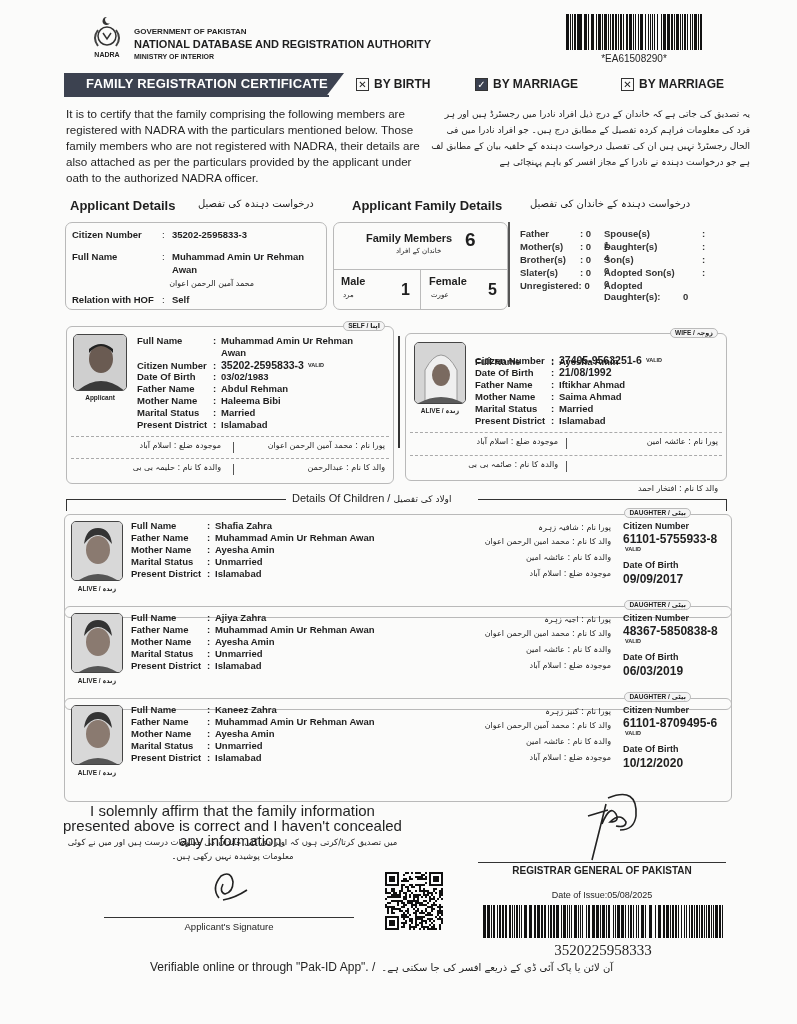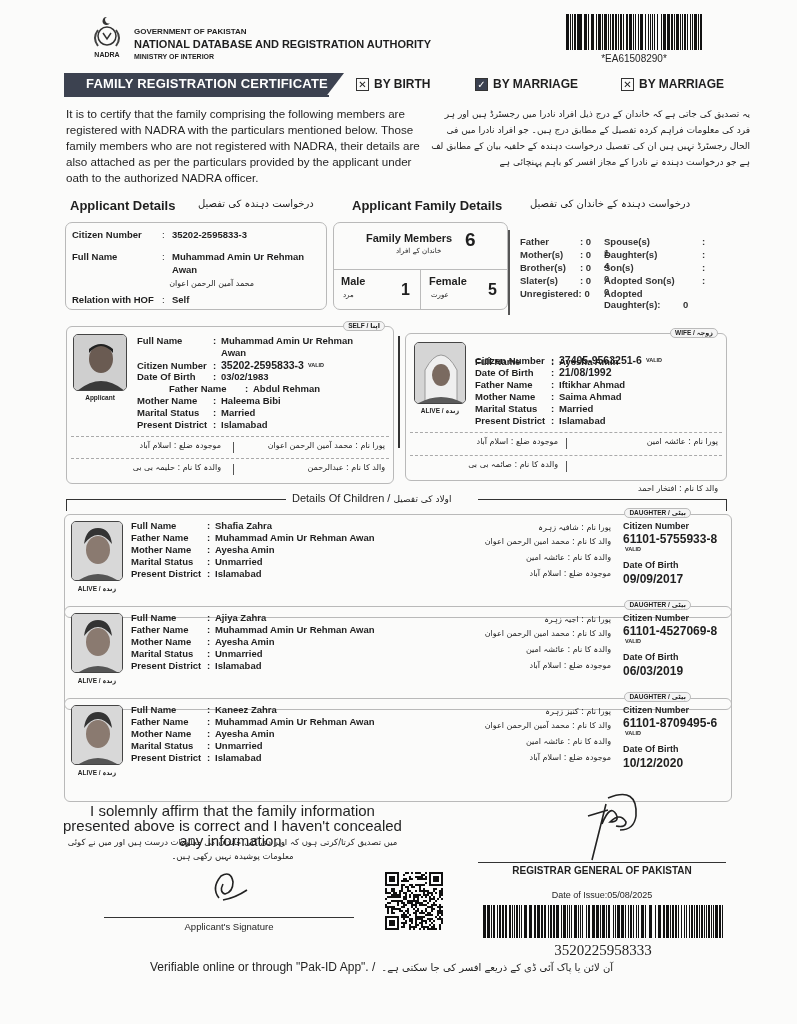--- a/index.html
+++ b/index.html
@@ -37,21 +37,21 @@
   .box-rnd { border: 1px solid #b9b9b9; border-radius: 7px; background: transparent; }
   #applicant-box { left: 65px; top: 222px; width: 262px; height: 88px; }
   .lbl { font-weight: bold; font-size: 9.5px; }
   .val { font-size: 9.5px; font-weight: bold; }
   .ab-row { position: absolute; font-size: 9.5px; }
 
   #fm-box { left: 333px; top: 222px; width: 175px; height: 88px; }
   #fm-box .divider-h { position: absolute; left: 0; right: 0; top: 46px; border-top: 1px solid #bbb; }
   #fm-box .divider-v { position: absolute; left: 86px; top: 46px; bottom: 0; border-left: 1px solid #bbb; }
 
-  #rel-box { left: 508px; top: 222px; width: 200px; height: 85px; border-left: 2px solid #555; margin-top: 8px; }
+  #rel-box { left: 508px; top: 222px; width: 200px; height: 85px; border-left: 2px solid #555; }
   .rel-row { position: absolute; font-size: 9.5px; font-weight: bold; color: #333; }
 
   
   .card { border: 1px solid #b9b9b9; border-radius: 6px; }
   .photo { position: absolute; border: 1.5px solid #444; border-radius: 5px; background: #d8d8d8; overflow: hidden; }
   .photo-cap { position: absolute; font-size: 6.5px; font-weight: bold; text-align: center; }
   .tag { position: absolute; font-size: 6.5px; font-weight: bold; border: 1px solid #bbb; border-radius: 6px; padding: 0 4px; background: #f4f4f4; }
   .row { position: absolute; font-size: 9.5px; font-weight: bold; }
   .row .l { display: inline-block; width: 76px; }
   .row .c { display: inline-block; width: 8px; }
@@ -244,21 +244,21 @@
         <ellipse cx="27" cy="24" rx="12" ry="14" fill="#6a5b52"></ellipse>
         <path d="M15 18 q12 -14 24 0 v-4 q-12 -10 -24 0z" fill="#222"></path>
         <path d="M2 57 q25 -22 50 0z" fill="#3a3a3a"></path>
       </svg>
   </div>
   <div class="photo-cap" style="left:6px;top:67px;width:54px;">Applicant</div>
   <div class="row" style="left:70px;top:8px;"><span class="l">Full Name</span><span class="c">:</span><span class="v">Muhammad Amin Ur Rehman</span></div>
   <div class="row" style="left:154px;top:20px;">Awan</div>
   <div class="row big" style="left:70px;top:32px;"><span class="l">Citizen Number</span><span class="c">:</span><span class="v">35202-2595833-3</span><span class="valid">VALID</span></div>
   <div class="row" style="left:70px;top:44px;"><span class="l">Date Of Birth</span><span class="c">:</span><span>03/02/1983</span></div>
-  <div class="row" style="left:70px;top:56px;margin-left:32px;"><span class="l">Father Name</span><span class="c">:</span><span>Abdul Rehman</span></div>
+  <div class="row" style="left:70px;top:56px;"><span class="l">Father Name</span><span class="c">:</span><span>Abdul Rehman</span></div>
   <div class="row" style="left:70px;top:68px;"><span class="l">Mother Name</span><span class="c">:</span><span>Haleema Bibi</span></div>
   <div class="row" style="left:70px;top:80px;"><span class="l">Marital Status</span><span class="c">:</span><span>Married</span></div>
   <div class="row" style="left:70px;top:92px;"><span class="l">Present District</span><span class="c">:</span><span>Islamabad</span></div>
   <div class="dline" style="left:4px;right:4px;top:109px;"></div>
   <div class="urdu-small" style="right:8px;top:114px;"><span>پورا نام</span> : <span>محمد آمین الرحمن اعوان</span></div>
   <div class="sep" style="left:166px;top:115px;"></div>
   <div class="urdu-small" style="right:172px;top:114px;"><span>موجودہ ضلع</span> : <span>اسلام آباد</span></div>
   <div class="dline" style="left:4px;right:4px;top:131px;"></div>
   <div class="urdu-small" style="right:8px;top:136px;"><span>والد کا نام</span> : <span>عبدالرحمن</span></div>
   <div class="sep" style="left:166px;top:137px;"></div>
@@ -342,21 +342,21 @@
     <div class="row" style="left:66px;top:5px;"><span class="l">Full Name</span><span class="c">:</span><span>Ajiya Zahra</span></div>
     <div class="row" style="left:66px;top:17px;"><span class="l">Father Name</span><span class="c">:</span><span>Muhammad Amin Ur Rehman Awan</span></div>
     <div class="row" style="left:66px;top:29px;"><span class="l">Mother Name</span><span class="c">:</span><span>Ayesha Amin</span></div>
     <div class="row" style="left:66px;top:41px;"><span class="l">Marital Status</span><span class="c">:</span><span>Unmarried</span></div>
     <div class="row" style="left:66px;top:53px;"><span class="l">Present District</span><span class="c">:</span><span>Islamabad</span></div>
     <div class="urdu-small" style="right:120px;top:8px;"><span>پورا نام</span> : <span>اجیہ زہرہ</span></div>
     <div class="urdu-small" style="right:120px;top:22px;"><span>والد کا نام</span> : <span>محمد امین الرحمن اعوان</span></div>
     <div class="urdu-small" style="right:120px;top:38px;"><span>والدہ کا نام</span> : <span>عائشہ امین</span></div>
     <div class="urdu-small" style="right:120px;top:54px;"><span>موجودہ ضلع</span> : <span>اسلام آباد</span></div>
     <div style="position:absolute;left:558px;top:6px;font-size:9px;font-weight:bold;">Citizen Number</div>
-    <div style="position:absolute;left:558px;top:17px;font-size:12px;font-weight:bold;">61101-4527069-8</div>
+    <div style="position:absolute;left:558px;top:17px;font-size:12px;font-weight:bold;">48367-5850838-8</div>
     <div style="position:absolute;left:560px;top:31px;font-size:5.5px;font-weight:bold;">VALID</div>
     <div style="position:absolute;left:558px;top:45px;font-size:9px;font-weight:bold;">Date Of Birth</div>
     <div style="position:absolute;left:558px;top:57px;font-size:12px;font-weight:bold;">06/03/2019</div>
   </div>
     <div class="abs card child" style="top: 698px;">
     <div class="tag" style="right:40px;top:-7px;">DAUGHTER / بیٹی</div>
     <div class="photo" style="left:6px;top:6px;width:52px;height:60px;">
       <svg width="52" height="60" viewBox="0 0 52 60">
           <rect width="52" height="60" fill="#d8d8d8"></rect>
           <ellipse cx="26" cy="28" rx="12" ry="14" fill="#8a7a70"></ellipse>

